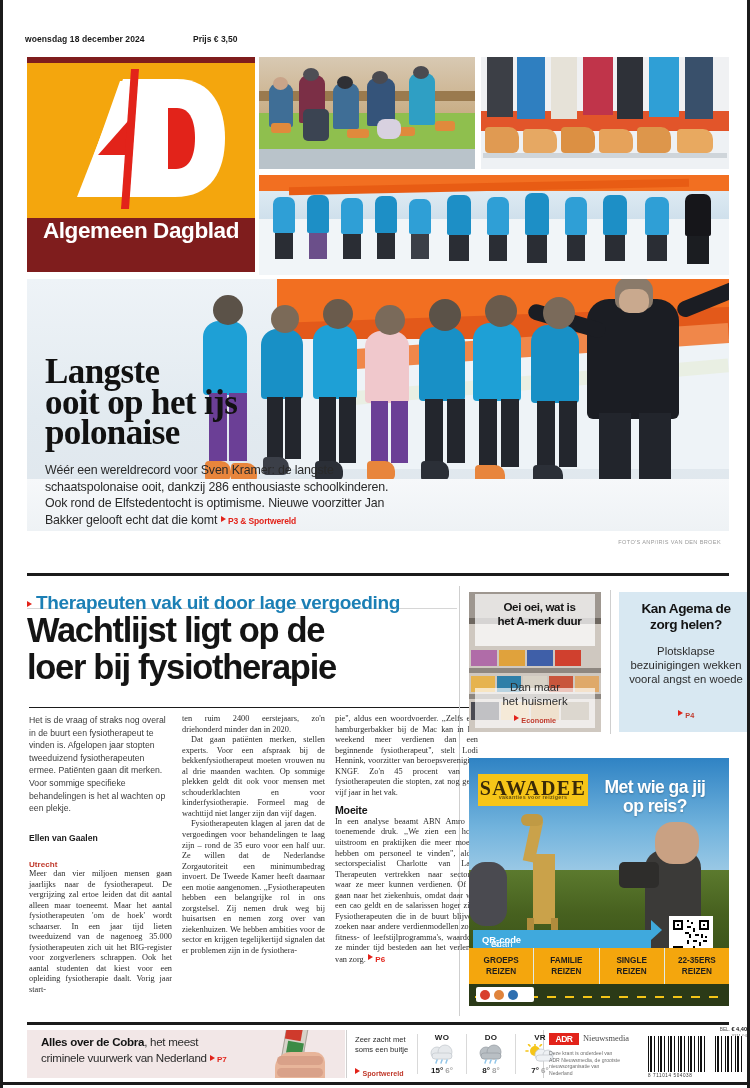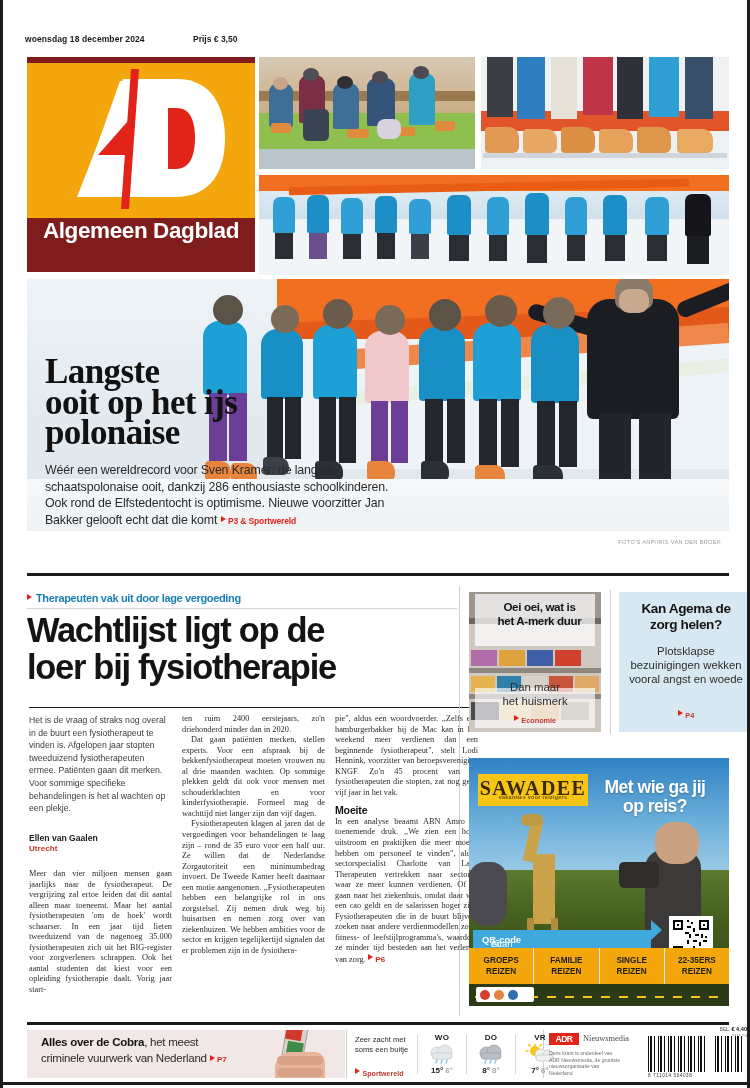--- a/index.html
+++ b/index.html
@@ -40,31 +40,31 @@
   .hero-ref{color:#e2231a;font-weight:bold;font-size:8.5px;white-space:nowrap;}
   .bullet{display:inline-block;width:0;height:0;border-left:5px solid #e2231a;
           border-top:3.2px solid transparent;border-bottom:3.2px solid transparent;
           margin-right:2.5px;vertical-align:1.5px;}
   .credit{position:absolute;right:8px;top:260px;font-size:5.6px;color:#9b9b9b;letter-spacing:.35px;}
 
   
   .rule{position:absolute;background:#1b1b1b;}
 
   
-  .kicker{position:absolute;left:24px;top:592px;font-size:11px;font-weight:bold;color:#1b7fb5;letter-spacing:-.35px;}
+  .kicker{position:absolute;left:24px;top:592px;font-size:19px;font-weight:bold;color:#1b7fb5;letter-spacing:-.35px;}
   .kicker .bullet{border-left-color:#e2231a;border-top-width:3.6px;border-bottom-width:3.6px;
                   border-left-width:5.6px;margin-right:4px;vertical-align:2px;}
   .mainhead{position:absolute;left:24px;top:612px;width:430px;
             font-size:34.5px;font-weight:bold;line-height:37px;color:#141414;letter-spacing:-1.3px;}
 
   
   .intro{position:absolute;left:26px;top:714px;width:143px;font-size:8.7px;line-height:12.6px;color:#3c3c3c;}
   .byline{position:absolute;left:26px;top:833px;width:143px;}
   .byline .nm{font-size:8.6px;font-weight:bold;color:#1b1b1b;}
-  .byline .city{font-size:8.1px;font-weight:bold;color:#c0392b;margin-top:1px;}
+  .byline .city{font-size:8.1px;font-weight:bold;color:#c0392b;margin-top:17px;}
 
   .col{position:absolute;font-family:"Liberation Serif",serif;font-size:8.3px;line-height:10.55px;
        color:#2b2b2b;text-align:justify;}
   #col1{left:26px;top:869px;width:143px;}
   #col2{left:179px;top:714px;width:143px;}
   #col3{left:332px;top:714px;width:143px;}
   .col p{margin:0;text-indent:9px;}
   .col p.first{text-indent:0;}
   .subhead{font-family:"Liberation Sans",sans-serif;font-size:10.6px;font-weight:bold;
            color:#141414;margin:7px 0 1px;letter-spacing:-.2px;}

